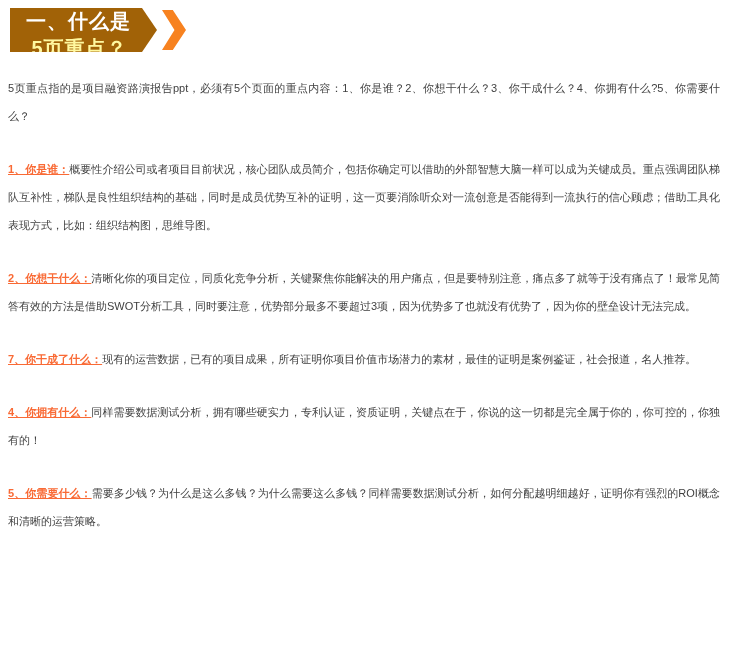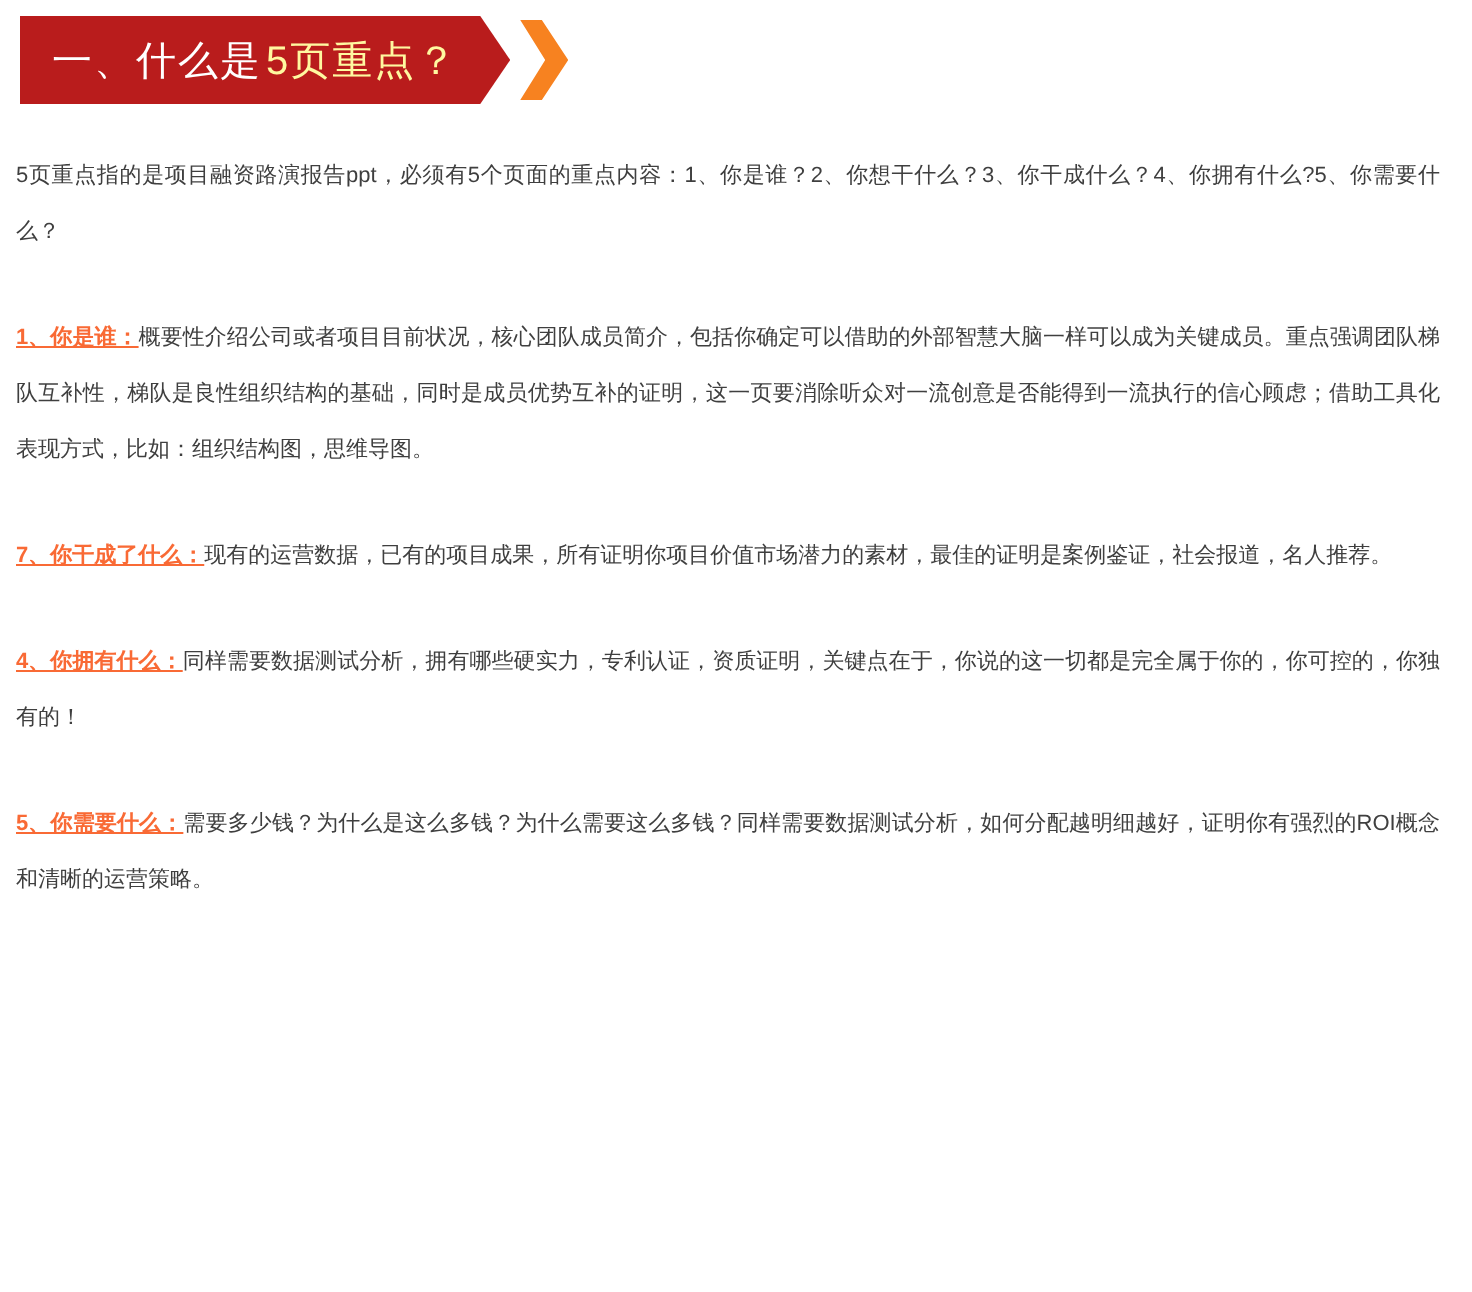--- a/index.html
+++ b/index.html
@@ -24,27 +24,28 @@
     display: flex;
     align-items: center;
     margin-left: 2px;
     height: 44px;
   }
   .banner-bar {
     display: inline-flex;
     align-items: center;
     height: 44px;
     padding: 0 26px 0 16px;
-    background: #b91c1c;
+    background: #a16207;
     clip-path: polygon(0 0, calc(100% - 15px) 0, 100% 50%, calc(100% - 15px) 100%, 0 100%);
     font-size: 20px;
-    font-weight: normal;
+    font-weight: bold;
     color: #ffffff;
     letter-spacing: 1px;
     white-space: nowrap;
+    flex-direction: column;
   }
   .banner-bar .hl {
     color: #fff8a0;
     margin-left: 2px;
     text-align: center;
   }
   .banner-chevron {
     width: 24px;
     height: 40px;
     margin-left: 5px;
@@ -79,20 +80,21 @@
       <span>一、什么是</span>
       <span class="hl">5页重点？</span>
     </div>
     <div class="banner-chevron"></div>
   </div>
 
   <p class="para intro">5页重点指的是项目融资路演报告ppt，必须有5个页面的重点内容：1、你是谁？2、你想干什么？3、你干成什么？4、你拥有什么?5、你需要什么？</p>
 
   <p class="para"><span class="sec-label">1、你是谁：</span><span>概要性介绍公司或者项目目前状况，核心团队成员简介，包括你确定可以借助的外部智慧大脑一样可以成为关键成员。重点强调团队梯队互补性，梯队是良性组织结构的基础，同时是成员优势互补的证明，这一页要消除听众对一流创意是否能得到一流执行的信心顾虑；借助工具化表现方式，比如：组织结构图，思维导图。</span></p>
 
+  <p class="para"><span class="sec-label">2、你想干什么：</span><span>清晰化你的项目定位，同质化竞争分析，关键聚焦你能解决的用户痛点，但是要特别注意，痛点多了就等于没有痛点了！最常见简答有效的方法是借助SWOT分析工具，同时要注意，优势部分最多不要超过3项，因为优势多了也就没有优势了，因为你的壁垒设计无法完成。</span></p>
 
   <p class="para"><span class="sec-label">7、你干成了什么：</span><span>现有的运营数据，已有的项目成果，所有证明你项目价值市场潜力的素材，最佳的证明是案例鉴证，社会报道，名人推荐。</span></p>
 
   <p class="para"><span class="sec-label">4、你拥有什么：</span><span>同样需要数据测试分析，拥有哪些硬实力，专利认证，资质证明，关键点在于，你说的这一切都是完全属于你的，你可控的，你独有的！</span></p>
 
   <p class="para"><span class="sec-label">5、你需要什么：</span><span>需要多少钱？为什么是这么多钱？为什么需要这么多钱？同样需要数据测试分析，如何分配越明细越好，证明你有强烈的ROI概念和清晰的运营策略。</span></p>
 
 </div>
 
 </body></html>

